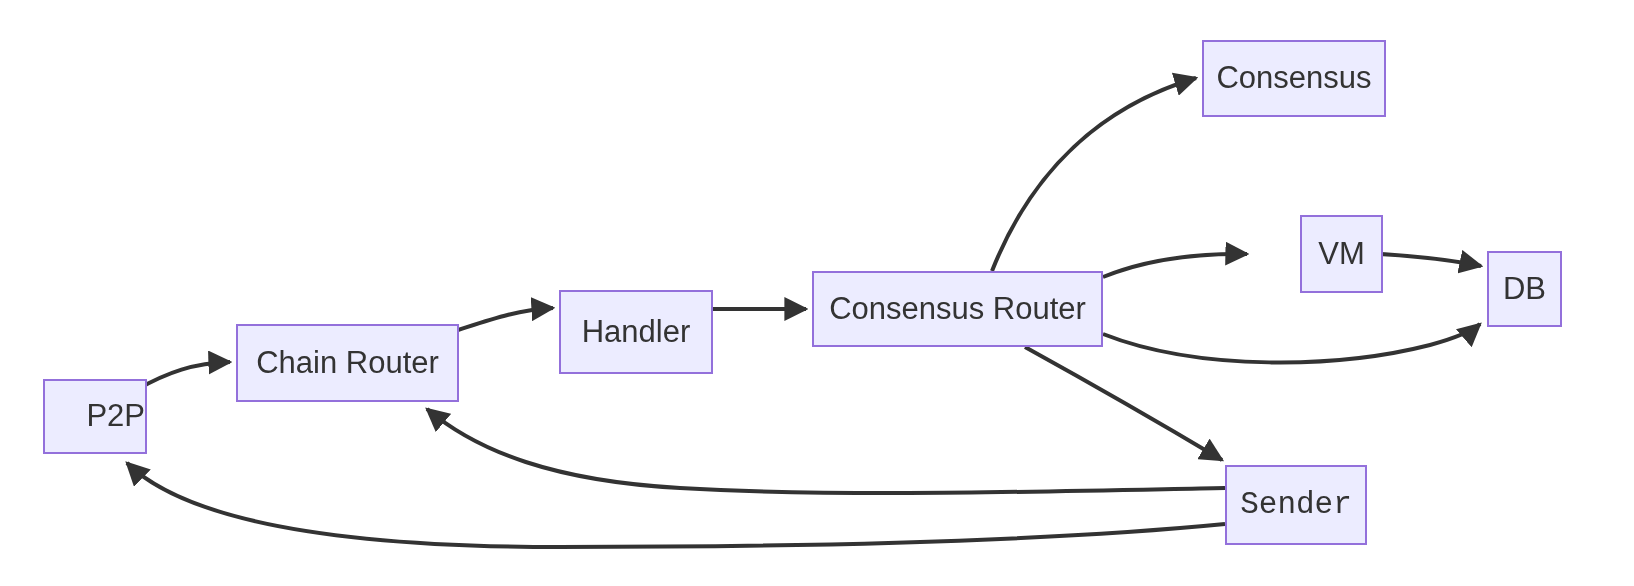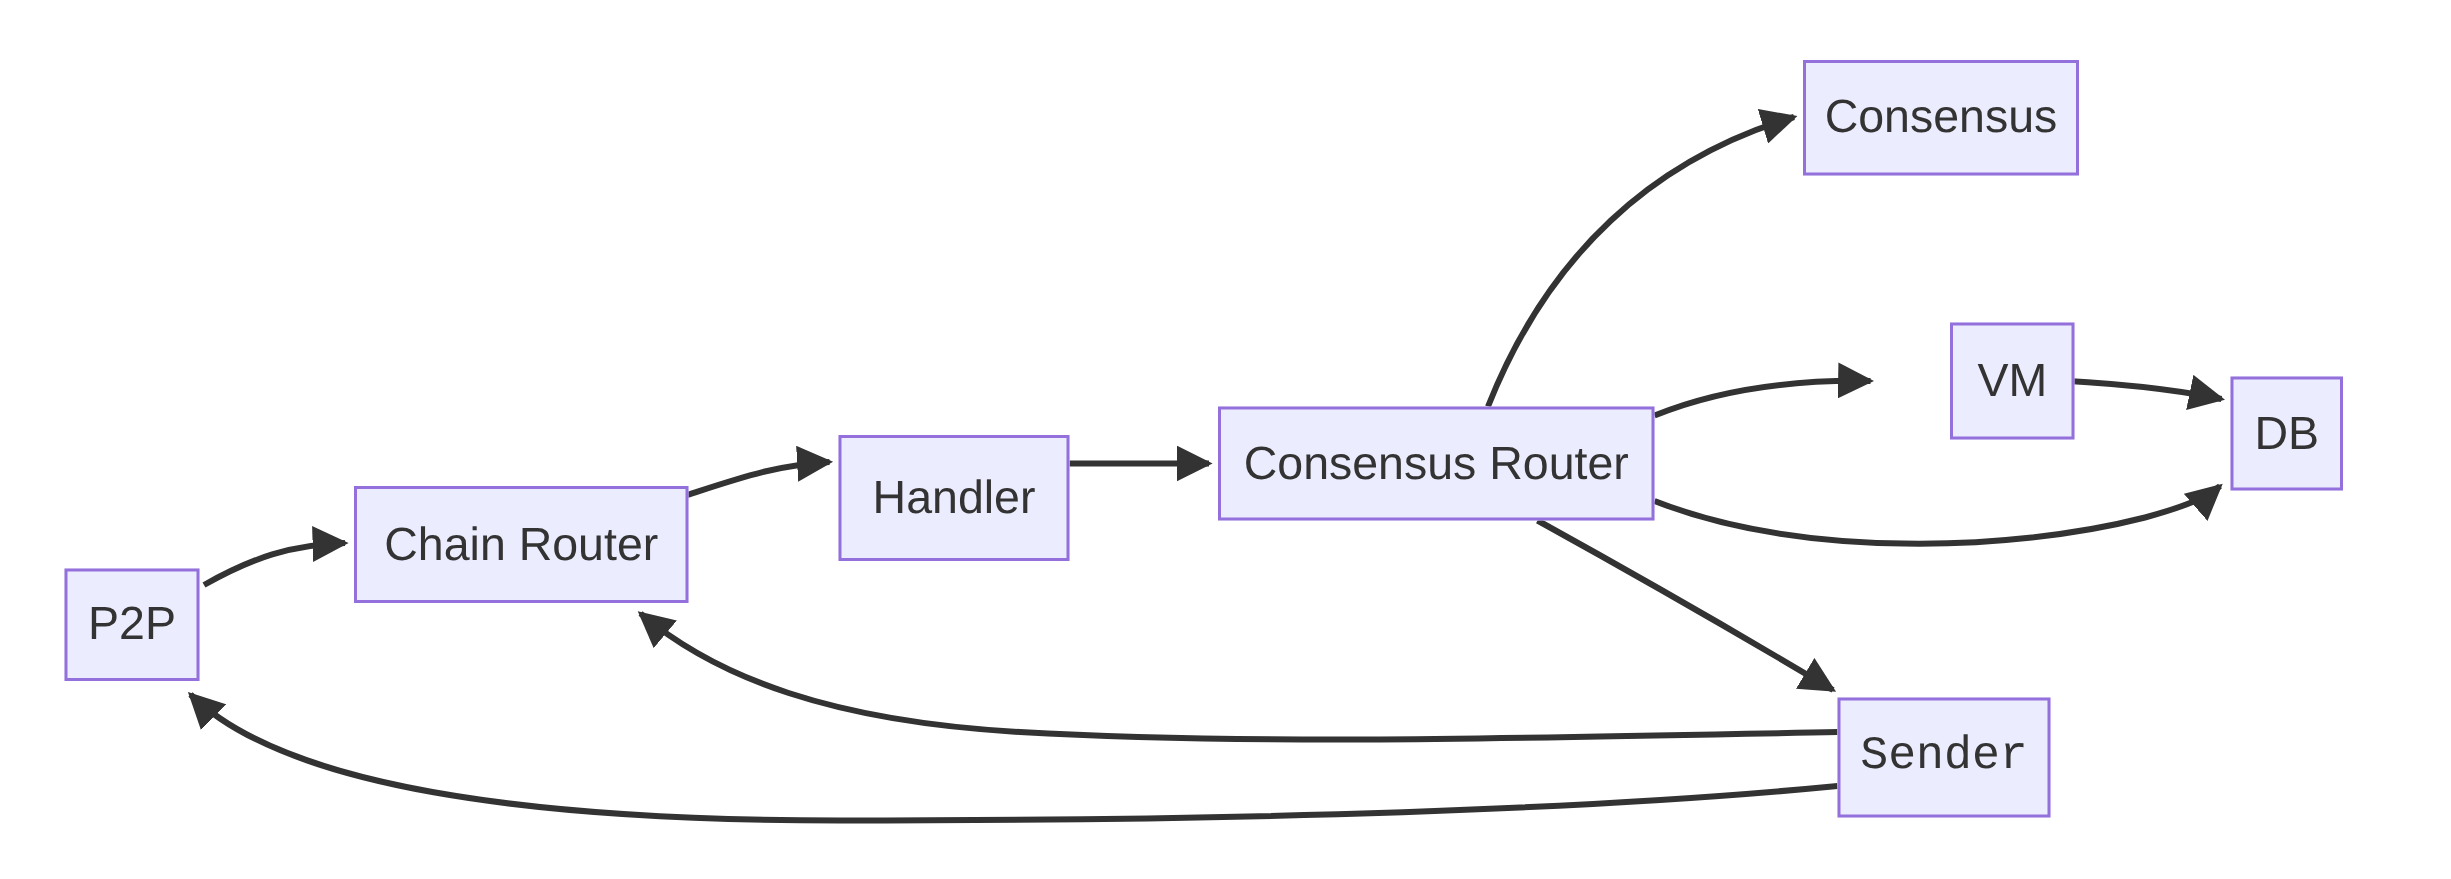--- a/index.html
+++ b/index.html
@@ -62,21 +62,21 @@
         <path class="edge" d="M 992 271 C 1032 170, 1102 106, 1196 78" stroke-width="4" marker-end="url(#arrowhead)"></path>
         <path class="edge" d="M 1103 277 C 1145 260, 1192 253, 1247 254" stroke-width="4" marker-end="url(#arrowhead)"></path>
         <path class="edge" d="M 1336 252 C 1398 254, 1447 259, 1481 266" stroke-width="4" marker-end="url(#arrowhead)"></path>
         <path class="edge" d="M 1103 334 C 1200 372, 1340 368, 1430 345 C 1459 337, 1472 331, 1480 324" stroke-width="4" marker-end="url(#arrowhead)"></path>
         <path class="edge" d="M 1025 347 C 1092 384, 1160 423, 1222 460" stroke-width="4" marker-end="url(#arrowhead)"></path>
         <path class="edge" d="M 1225 488 C 1020 492, 840 497, 680 488 C 555 481, 478 452, 427 409" stroke-width="4" marker-end="url(#arrowhead)"></path>
         <path class="edge" d="M 1225 524 C 1040 542, 790 547, 560 547 C 352 547, 190 525, 127 463" stroke-width="4" marker-end="url(#arrowhead)"></path>
       </g>
   </svg>
   <div id="node-layer">
-      <div class="node" style="left: 43px; top: 379px; width: 90px; height: 75px;">
+      <div class="node" style="left: 43px; top: 379px; width: 104px; height: 75px; justify-content: flex-end;">
         <span class="node-label">P2P</span>
       </div>
       <div class="node" style="left: 236px; top: 324px; width: 223px; height: 78px;">
         <span class="node-label">Chain Router</span>
       </div>
       <div class="node" style="left: 559px; top: 270px; width: 154px; height: 84px; margin-top: 20px;">
         <span class="node-label">Handler</span>
       </div>
       <div class="node" style="left: 812px; top: 271px; width: 291px; height: 76px;">
         <span class="node-label">Consensus Router</span>

